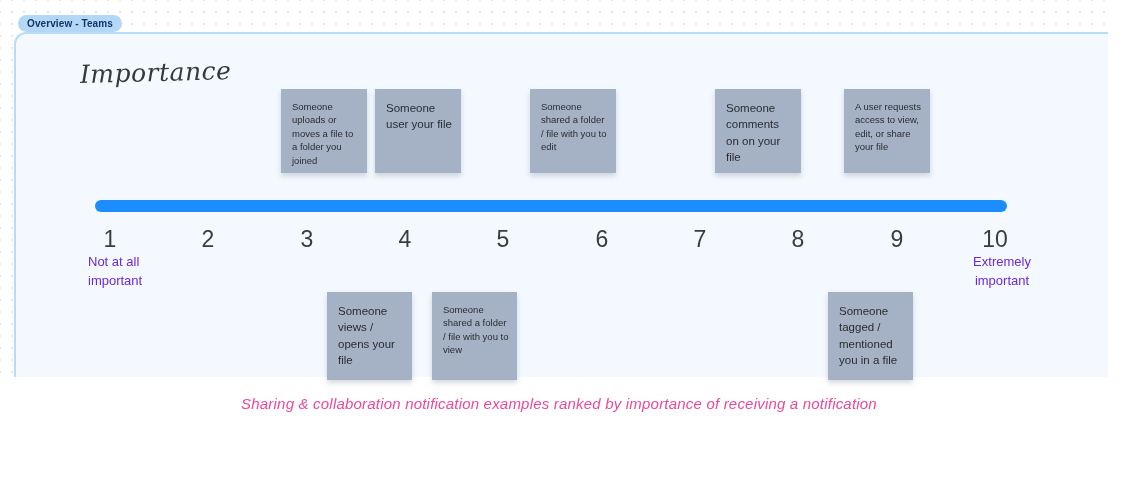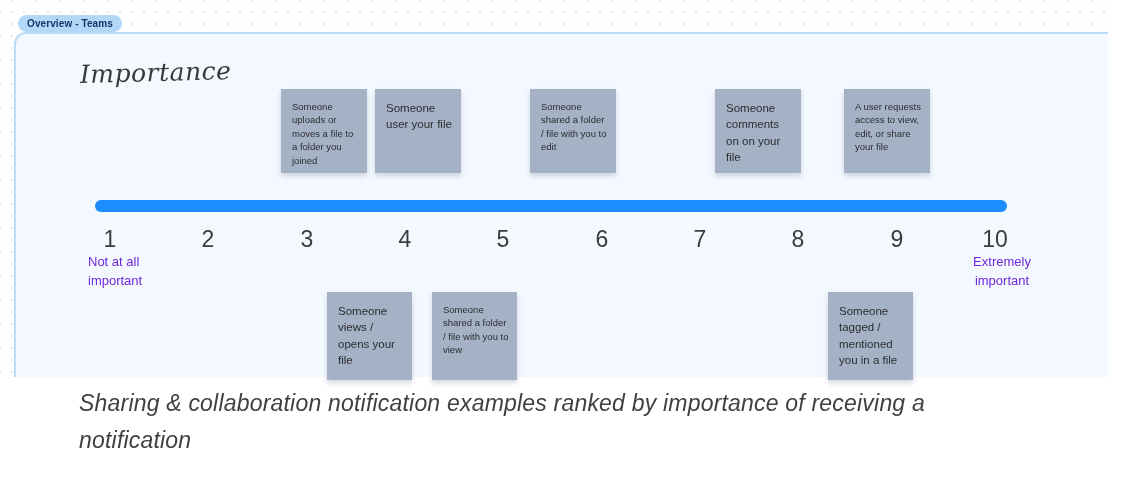--- a/index.html
+++ b/index.html
@@ -99,25 +99,25 @@
     font-size: 13px;
     color: #6d28d9;
     line-height: 1.45;
   }
   .scale-end-label--min { left: 88px; width: 62px; text-align: left; }
   .scale-end-label--max { left: 966px; width: 72px; text-align: center; }
   .figure-caption {
     position: absolute;
     left: 79px; top: 385px;
     width: 960px;
-    text-align: left;
+    text-align: center;
     font-style: italic;
-    font-size: 23px;
+    font-size: 15px;
     line-height: 37px;
-    color: #404040;
+    color: #ec4899;
     letter-spacing: 0.2px;
   }
 </style>
 </head>
 <body>
 
 <div class="page">
 
   <div class="board-canvas">
     <div class="section-tag">Overview - Teams</div>

